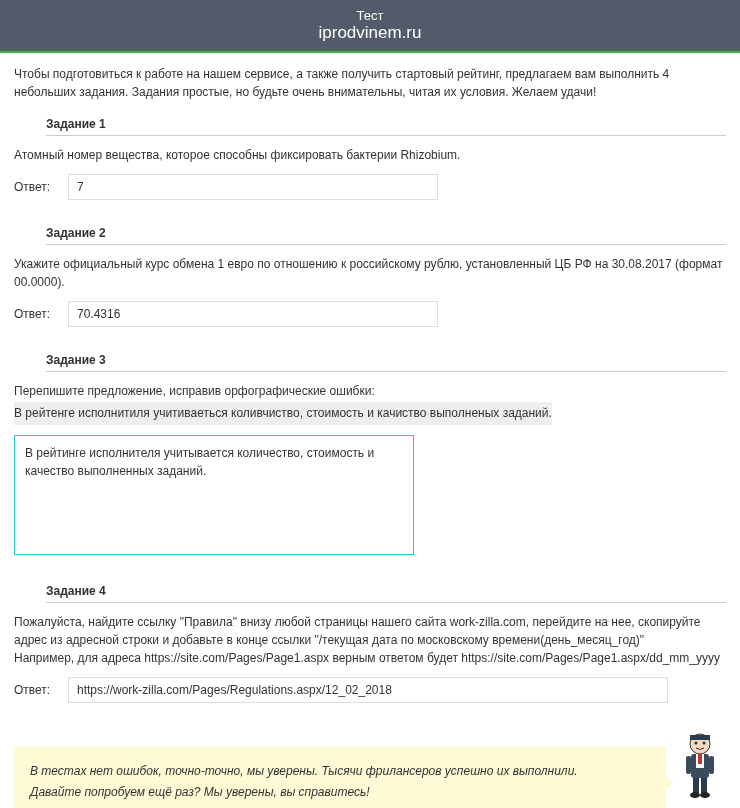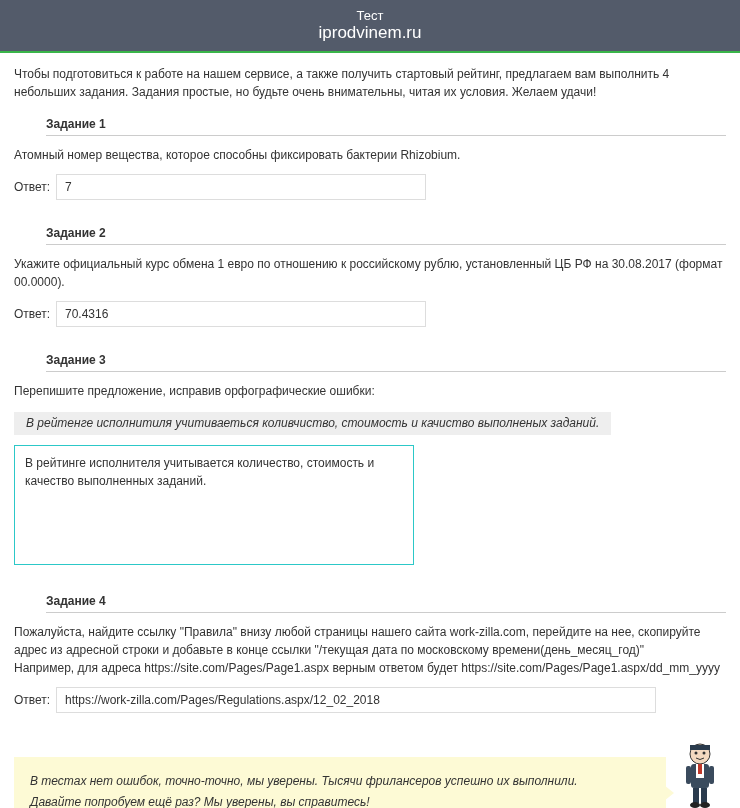--- a/index.html
+++ b/index.html
@@ -27,30 +27,30 @@
     .task { margin-bottom: 26px; }
     .task-title {
       font-weight: bold;
       padding-bottom: 4px;
       border-bottom: 1px solid #ccc;
       margin-bottom: 10px;
       margin-left: 32px;
     }
     .task-question { line-height: 1.5; margin-bottom: 10px; }
     .task-quote {
-      font-style: italic;
       background: #eeeeee;
-      padding: 2px 12px;
-      margin-top: 12px;
+      padding: 2px 0;
+      margin-top: 2px;
       display: inline-block;
       line-height: 1.6;
     }
     .answer-row {
       display: flex;
       align-items: center;
+      gap: 12px;
       margin-top: 6px;
     }
     .answer-label { width: 42px; }
     .answer-input {
       border: 1px solid #ddd;
       padding: 5px 8px;
       font-size: 12px;
       font-family: inherit;
       width: 370px;
       color: #333;

